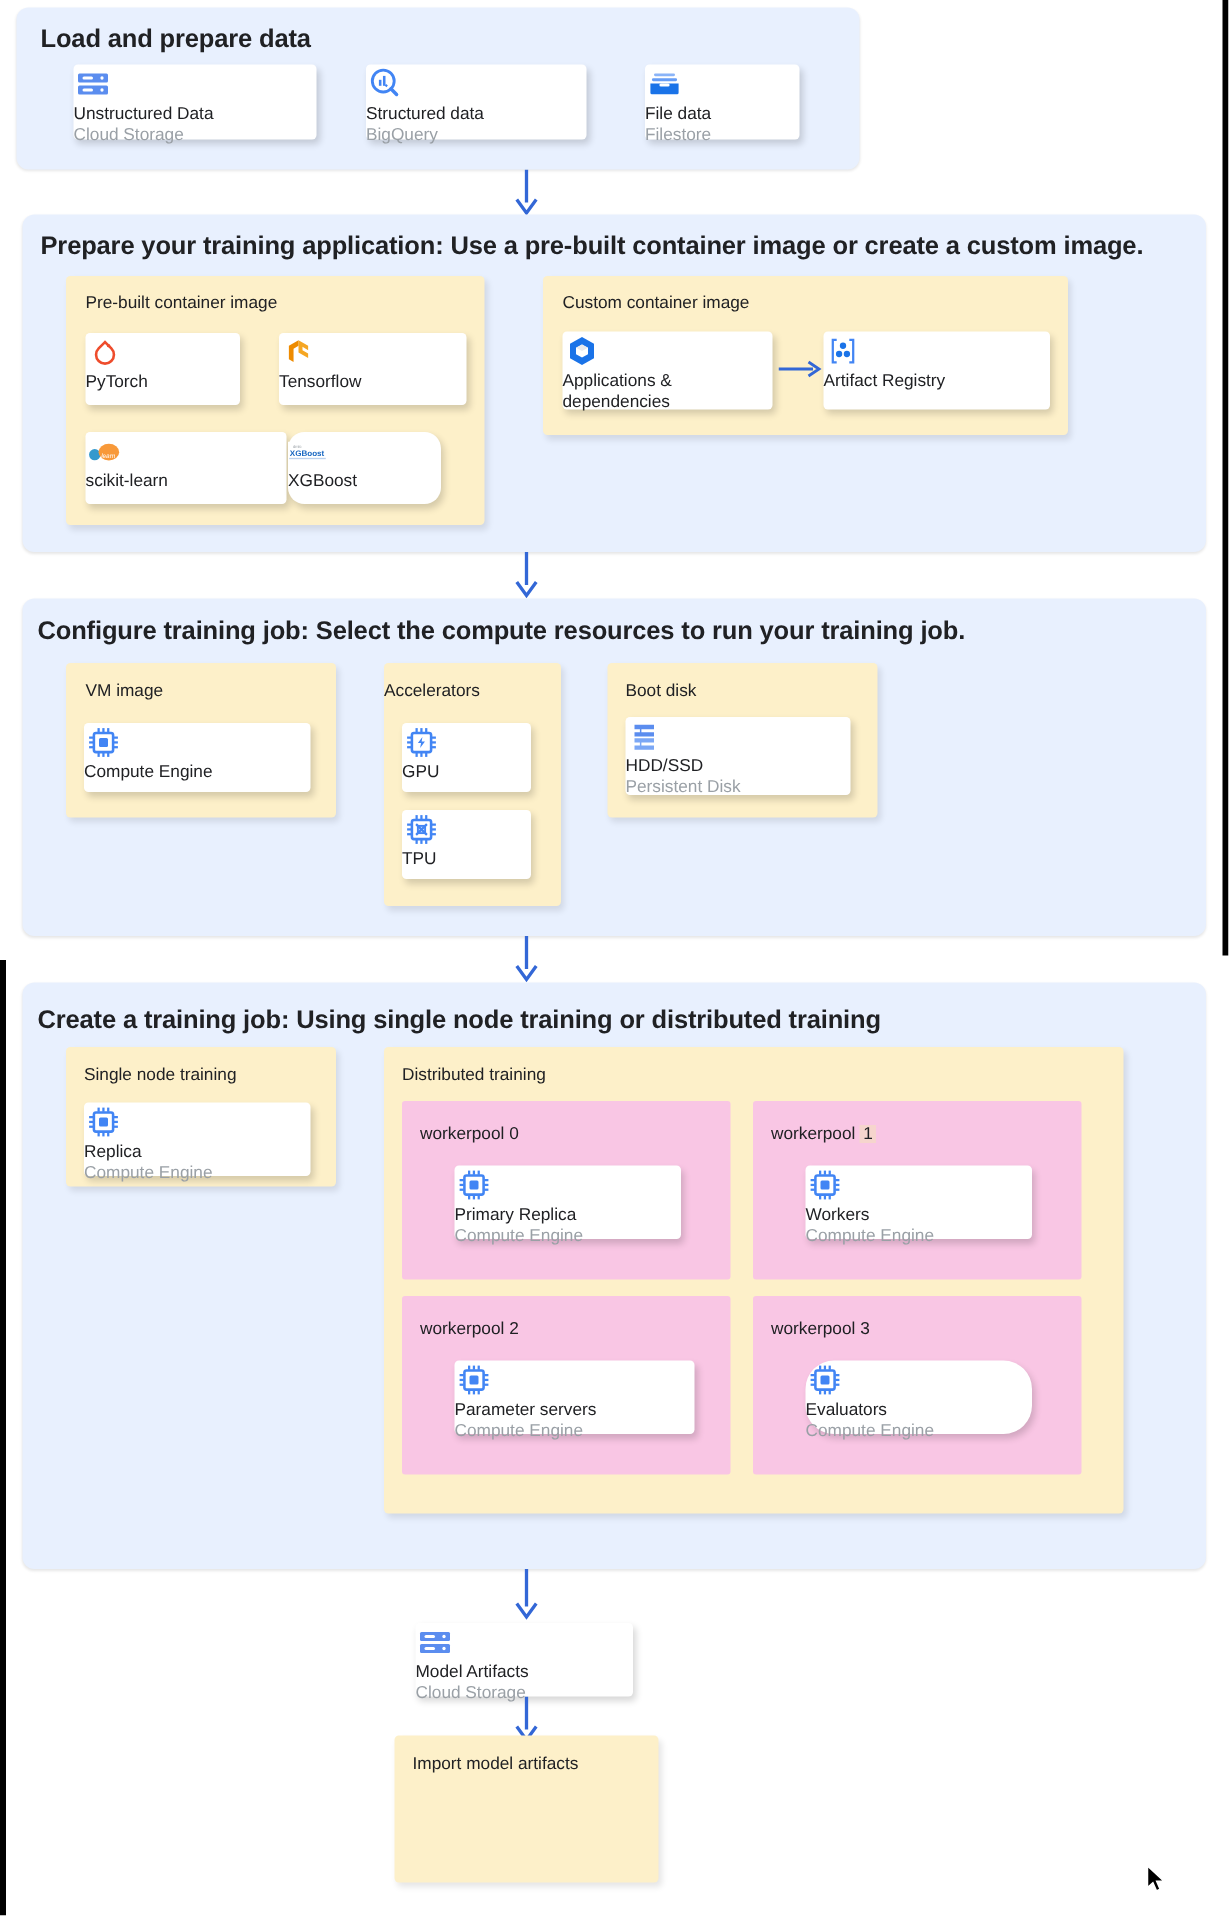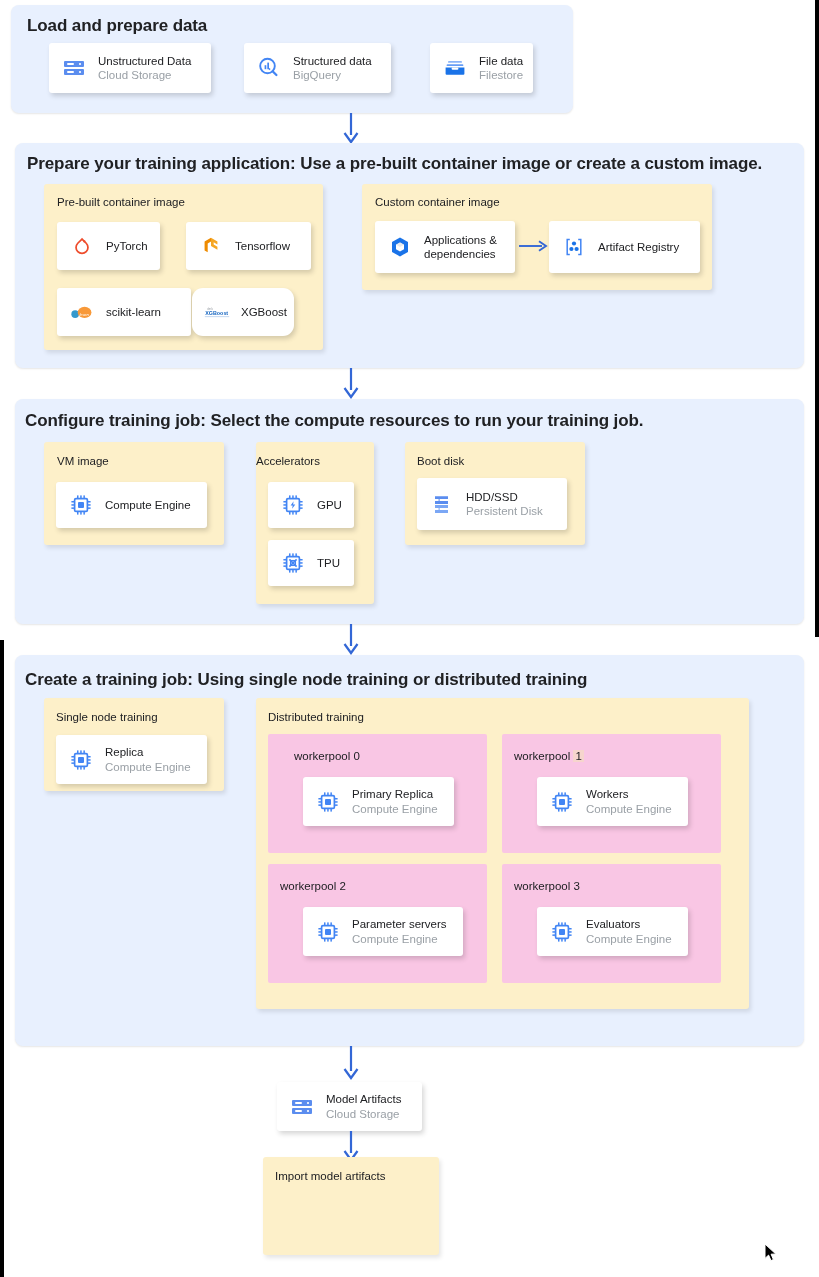--- a/index.html
+++ b/index.html
@@ -52,22 +52,23 @@
   }
   .hl { background:#f6d5cd; padding:0 2px; }
 
   
   .card {
     position:absolute;
     background:#ffffff;
     border-radius:3px;
     box-shadow: 2px 3px 5px rgba(0,0,0,.16);
     display:flex;
-    align-items:center;
-    padding-left:12px;
+    align-items:flex-start;
+    padding-left:0;
+    flex-direction:column;
   }
   .card.stacked::before {
     content:"";
     position:absolute;
     left:10px; top:12px;
     width:100%; height:100%;
     background:#fff;
     border-radius:3px;
     box-shadow: 2px 3px 5px rgba(0,0,0,.16);
     z-index:-1;
@@ -381,21 +382,21 @@
     <span class="txt">
       <span class="t1">Replica</span>
       <span class="t2">Compute Engine</span>
     </span>
   </div>
 
   <div class="ybox" style="left:256px; top:698px; width:493px; height:311px;"></div>
   <div class="ybox-title" style="left:268px; top:711px;">Distributed training</div>
 
   <div class="pbox" style="left:268px; top:734px; width:219px; height:119px;"></div>
-  <div class="pbox-title" style="left:294px; top:750px;">
+  <div class="pbox-title" style="left:280px; top:750px;">
     <span>workerpool</span>
     <span>0</span>
   </div>
   <div class="card stacked" style="left:303px; top:777px; width:151px; height:49px;">
     <span class="ic">
       <svg width="24" height="24" viewBox="0 0 24 24">
           <rect x="5.6" y="5.6" width="12.8" height="12.8" rx="1.4" fill="none" stroke="#4285f4" stroke-width="1.7"></rect>
           <rect x="9" y="9" width="6" height="6" rx="1" fill="#4285f4"></rect>
           <g fill="#4285f4">
             <rect x="8" y="2.4" width="1.5" height="2.8"></rect>
@@ -481,21 +482,21 @@
       <span class="t1">Parameter servers</span>
       <span class="t2">Compute Engine</span>
     </span>
   </div>
 
   <div class="pbox" style="left:502px; top:864px; width:219px; height:119px;"></div>
   <div class="pbox-title" style="left:514px; top:880px;">
     <span>workerpool</span>
     <span>3</span>
   </div>
-  <div class="card stacked" style="left:537px; top:907px; width:151px; height:49px;">
+  <div class="card stacked" style="left:537px; top:907px; width:151px; height:49px;border-radius:19px;">
     <span class="ic">
       <svg width="24" height="24" viewBox="0 0 24 24">
           <rect x="5.6" y="5.6" width="12.8" height="12.8" rx="1.4" fill="none" stroke="#4285f4" stroke-width="1.7"></rect>
           <rect x="9" y="9" width="6" height="6" rx="1" fill="#4285f4"></rect>
           <g fill="#4285f4">
             <rect x="8" y="2.4" width="1.5" height="2.8"></rect>
             <rect x="11.2" y="2.4" width="1.5" height="2.8"></rect>
             <rect x="14.4" y="2.4" width="1.5" height="2.8"></rect>
             <rect x="8" y="18.8" width="1.5" height="2.8"></rect>
             <rect x="11.2" y="18.8" width="1.5" height="2.8"></rect>

